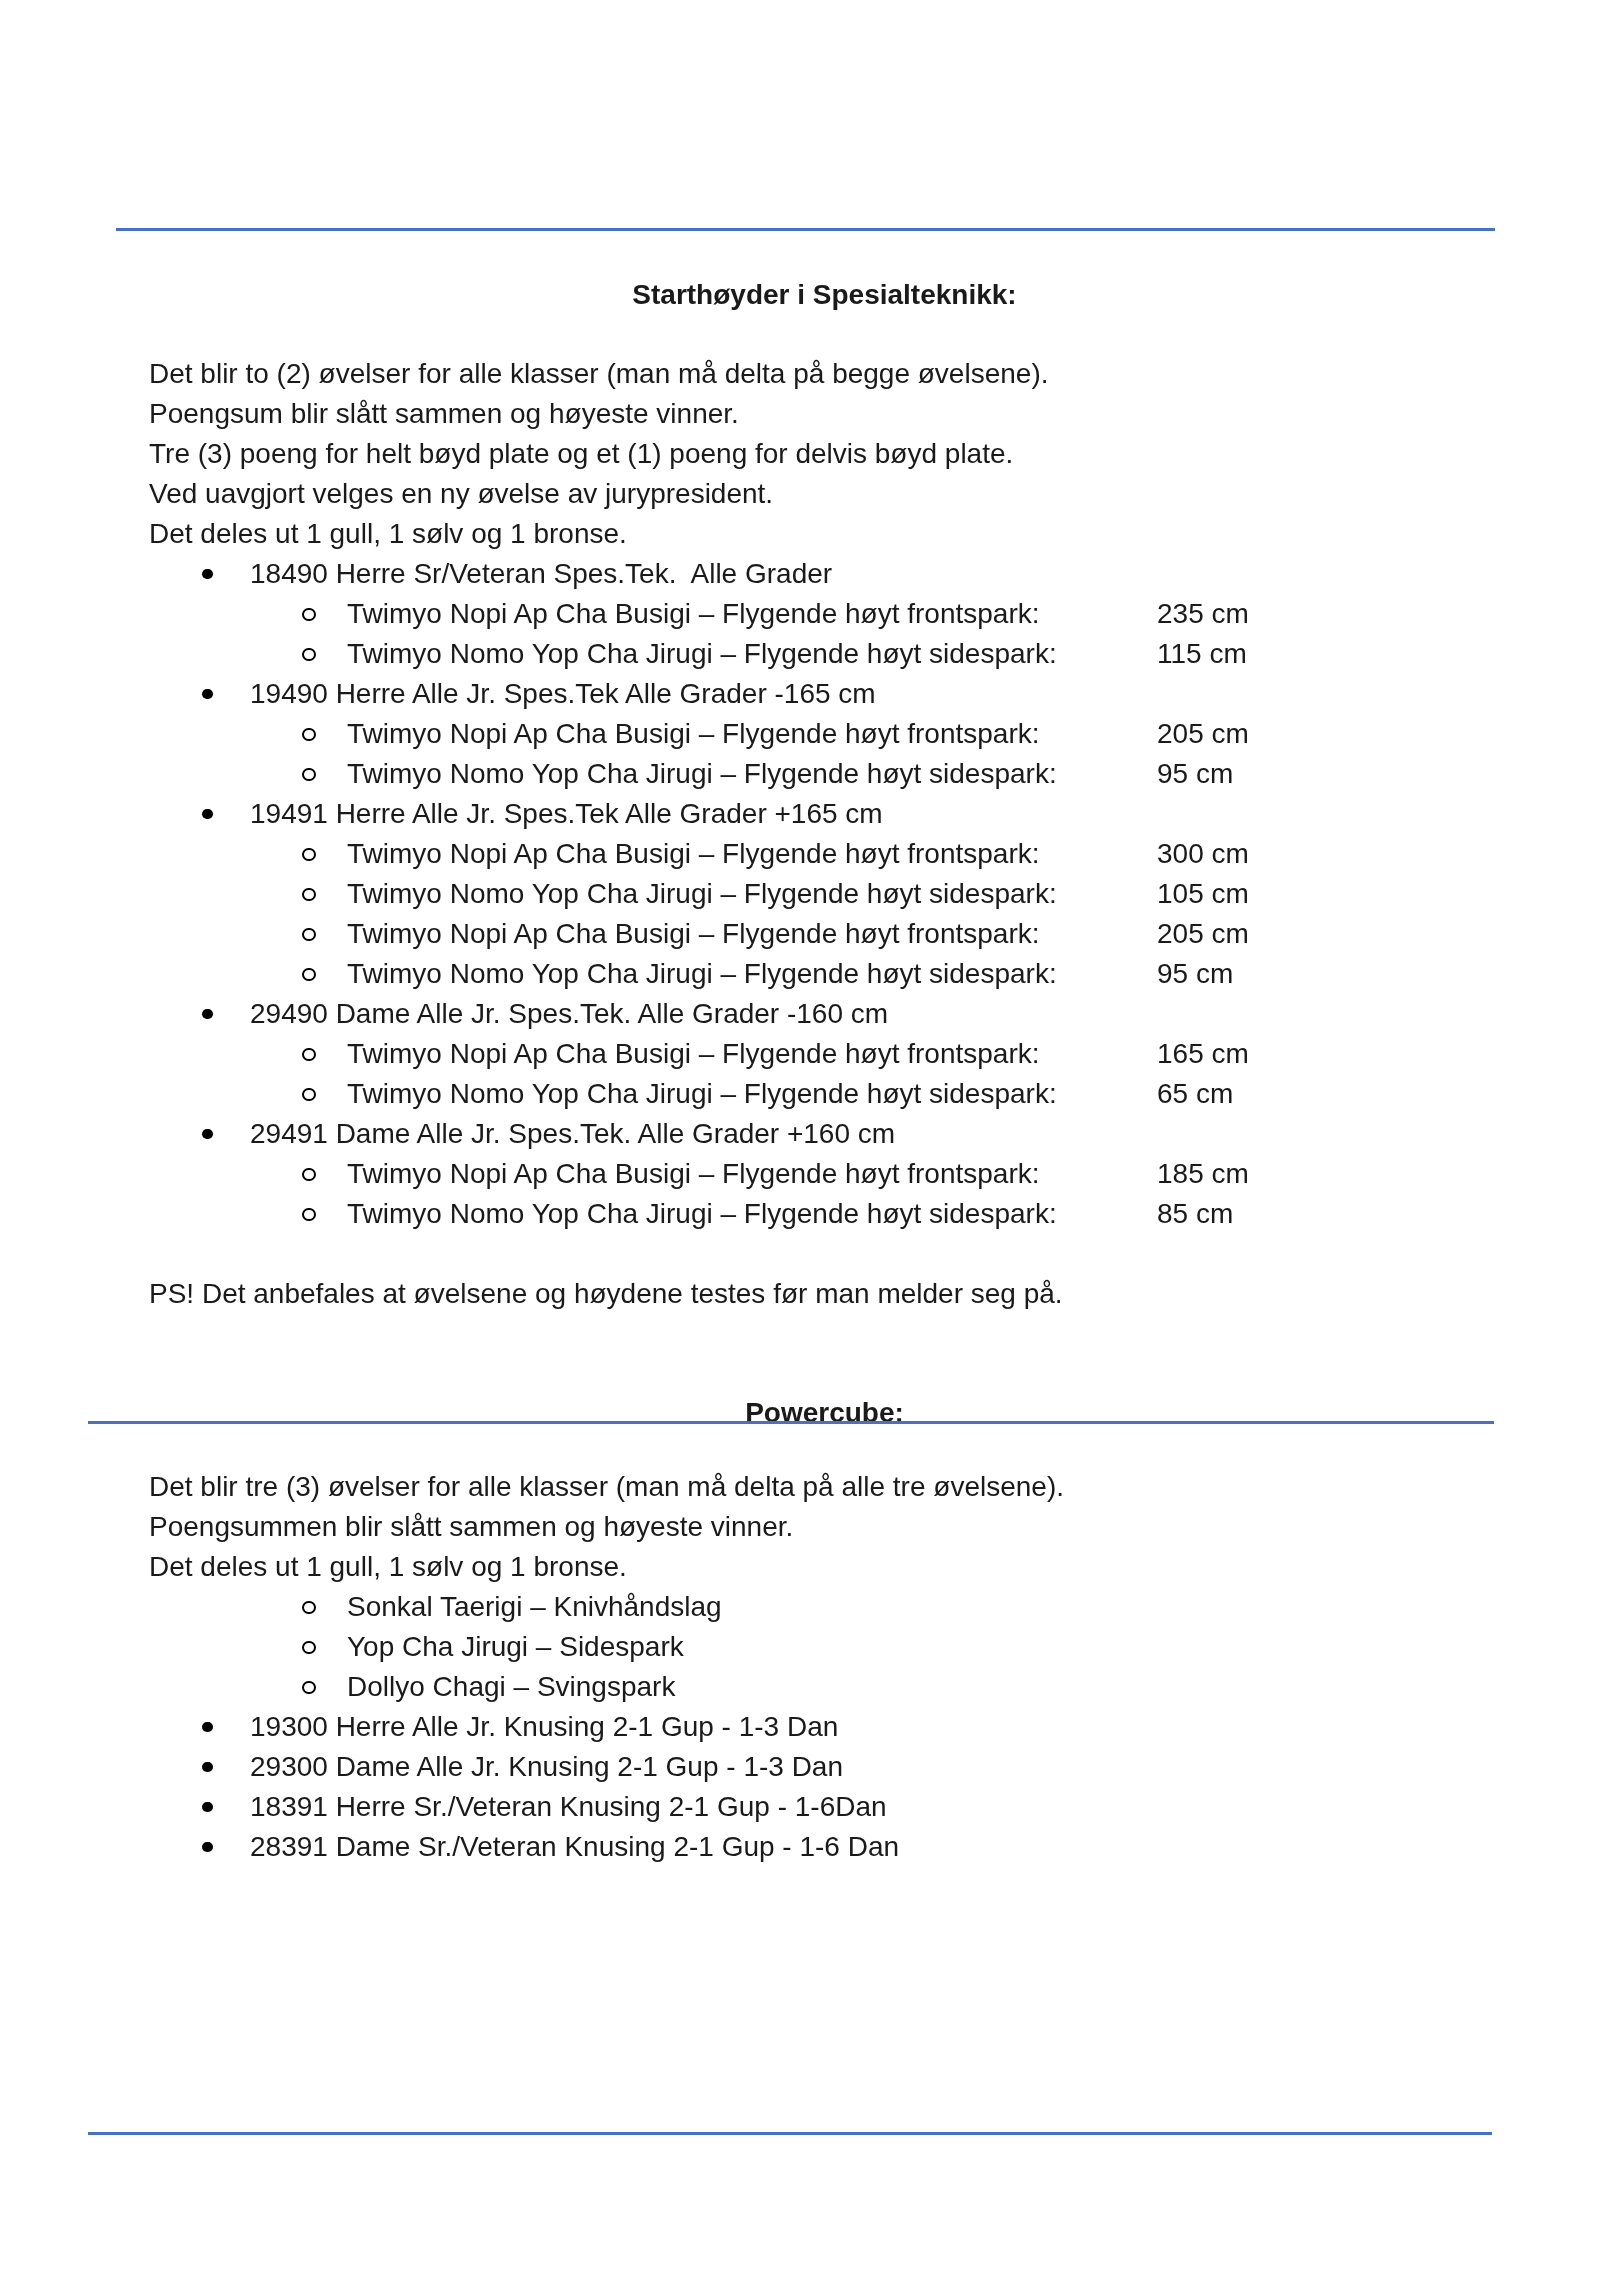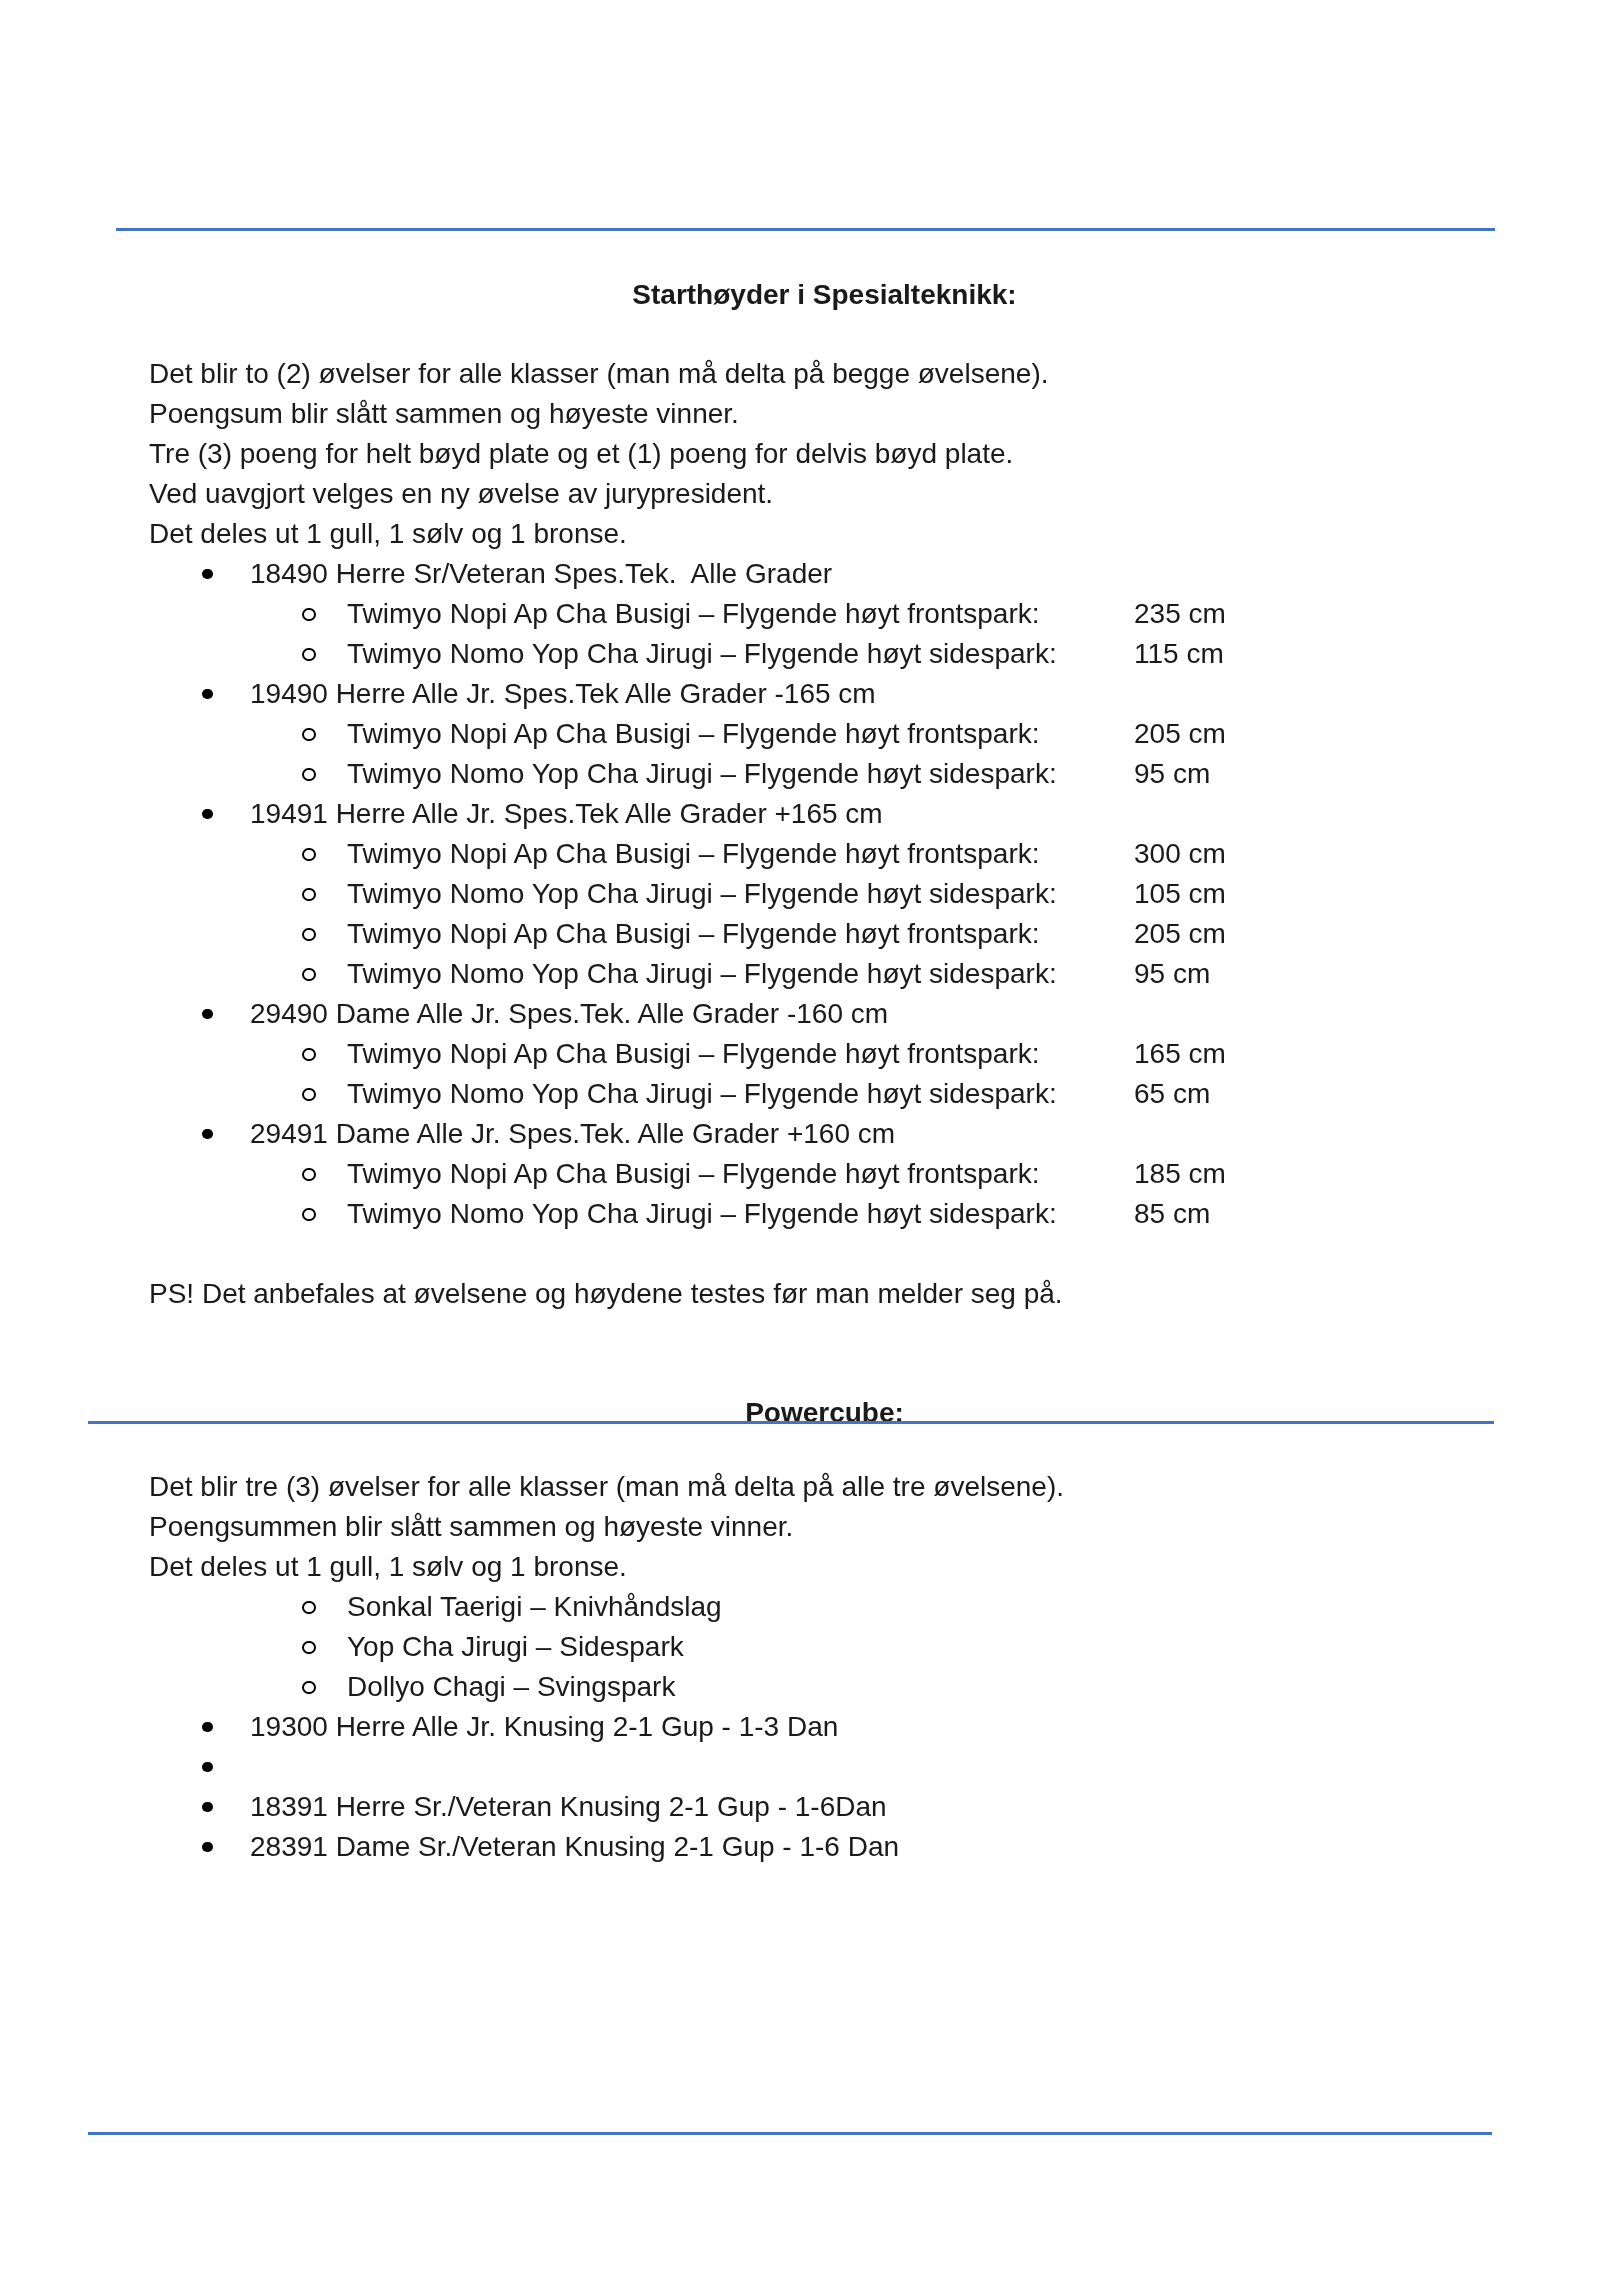--- a/index.html
+++ b/index.html
@@ -34,21 +34,21 @@
 
   li { position:relative; height:40px; line-height:40px; white-space:pre-wrap; }
   li.lvl1 { margin-left:201px; padding-left:49px; }
   li.lvl2 { margin-left:302px; padding-left:45px; }
 
   .dot  { position:absolute; left:1px; top:14.7px; width:10.8px; height:10.8px;
           background:#000; border-radius:50%; }
   .circ { position:absolute; left:0; top:13.7px; width:9.8px; height:9.8px;
           border:2px solid #000; border-radius:50%; background:transparent; }
 
-  .val { position:absolute; left:832px; top:0; height:40px; line-height:40px; }
+  .val { position:absolute; left:855px; top:0; height:40px; line-height:40px; }
 
   .ps { margin-top:40px; height:40px; line-height:40px; margin-left:149px; white-space:pre-wrap; }
 </style>
 </head>
 <body>
 
 <div class="page" style="color: rgb(26, 26, 26);">
 
   <div class="rule rule-top" style="background: rgb(68, 114, 196);"></div>
   <div class="rule rule-mid" style="background: rgb(68, 114, 196);"></div>
@@ -100,19 +100,19 @@
   </div>
 
   <ul class="list list-circ">
     <li class="lvl2"><span class="circ"></span><span>Sonkal Taerigi – Knivhåndslag</span></li>
     <li class="lvl2"><span class="circ"></span><span>Yop Cha Jirugi – Sidespark</span></li>
     <li class="lvl2"><span class="circ"></span><span>Dollyo Chagi – Svingspark</span></li>
   </ul>
 
   <ul class="list list-power">
     <li class="lvl1"><span class="dot"></span><span>19300 Herre Alle Jr. Knusing 2-1 Gup - 1-3 Dan</span></li>
-    <li class="lvl1"><span class="dot"></span></li>
+    <li class="lvl1"><span class="dot"></span><span>29300 Dame Alle Jr. Knusing 2-1 Gup - 1-3 Dan</span></li>
     <li class="lvl1"><span class="dot"></span><span>18391 Herre Sr./Veteran Knusing 2-1 Gup - 1-6Dan</span></li>
     <li class="lvl1"><span class="dot"></span><span>28391 Dame Sr./Veteran Knusing 2-1 Gup - 1-6 Dan</span></li>
   </ul>
 
 </div>
 
 
 </body></html>

